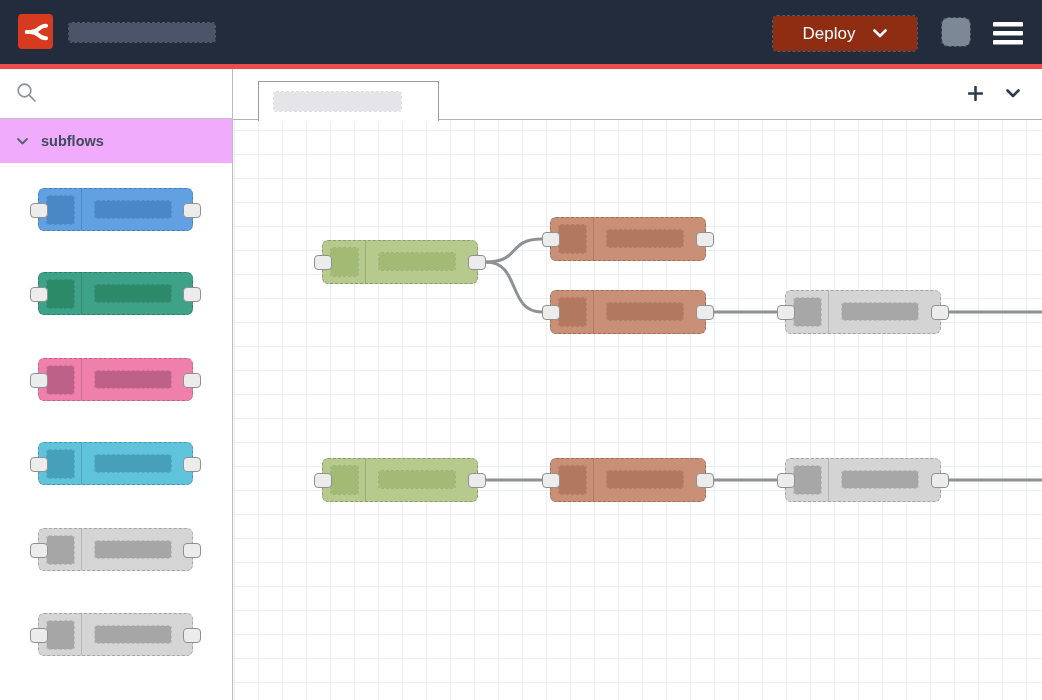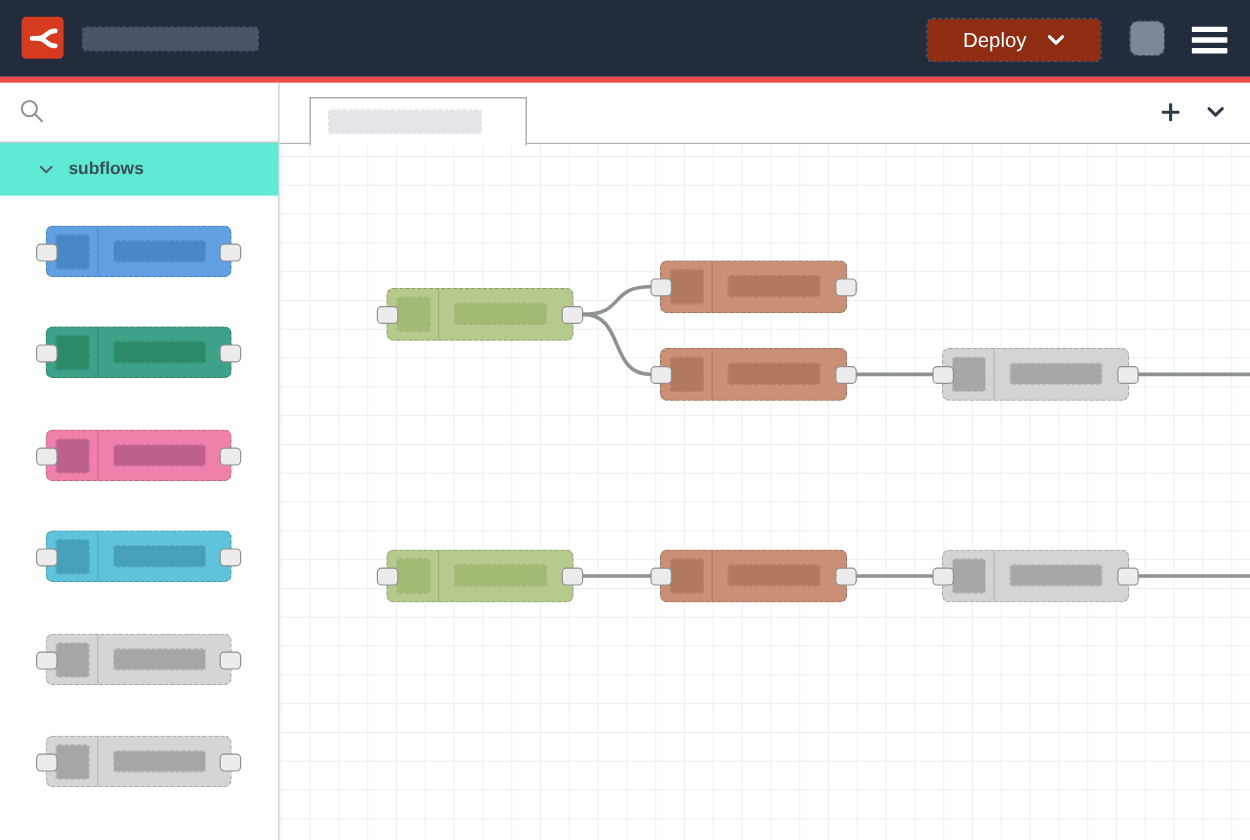--- a/index.html
+++ b/index.html
@@ -11,21 +11,21 @@
   .logo{position:absolute;left:18px;top:14px;width:35px;height:35px;border-radius:4px;display:flex;align-items:center;justify-content:center;}
   .title-redacted{position:absolute;left:69px;top:23px;width:146px;height:19px;border-radius:3px;background:#4b5468;outline:1px dashed rgba(255,255,255,.22);}
   .deploy-btn{position:absolute;left:773px;top:16px;width:144px;height:35px;border-radius:4px;display:flex;align-items:center;justify-content:center;gap:18px;color:#fff;font-size:17px;font-weight:500;cursor:pointer;outline:1px dashed rgba(255,255,255,.22);}
   .avatar{position:absolute;left:942px;top:18px;width:28px;height:28px;border-radius:6px;background:#7d8897;outline:1px dashed rgba(255,255,255,.22);}
   .menu-btn{position:absolute;left:990px;top:20px;width:36px;height:26px;display:flex;align-items:center;justify-content:center;cursor:pointer;}
 
   
   .sidebar{position:absolute;left:0;top:69px;width:232px;height:631px;background:#fff;border-right:1px solid #bbb;box-sizing:content-box;}
   .search-row{position:relative;height:49px;border-bottom:1px solid #bfbfbf;cursor:text;}
   .search-icon{position:absolute;left:16px;top:13px;}
-  .category-row{height:44px;background:#5eead4;display:flex;align-items:center;gap:13px;padding-left:33px;color:#3f4c59;font-size:14.5px;font-weight:600;cursor:pointer;}
+  .category-row{height:44px;background:#f0abfc;display:flex;align-items:center;gap:13px;padding-left:17px;color:#3f4c59;font-size:14.5px;font-weight:600;cursor:pointer;}
   .palette-list{position:absolute;left:0;top:0;width:232px;height:631px;}
 
   
   .main{position:absolute;left:233px;top:69px;width:809px;height:631px;}
   .tabbar{position:absolute;left:0;top:0;width:809px;height:51px;background:#fff;border-bottom:1px solid #b3b3b3;box-sizing:border-box;}
   .tab{position:absolute;left:25px;top:12px;width:181px;height:40px;background:#fff;border:1px solid #9c9c9c;border-bottom:none;box-sizing:border-box;z-index:2;cursor:pointer;}
   .tab-label{position:absolute;left:15px;top:10px;width:127px;height:19px;background:#e4e4e9;border-radius:2px;outline:1px dashed rgba(0,0,0,.13);}
   .tab-actions{position:absolute;right:16px;top:11px;display:flex;gap:12px;z-index:2;}
   .tab-action-btn{width:26px;height:26px;display:flex;align-items:center;justify-content:center;cursor:pointer;}
 

